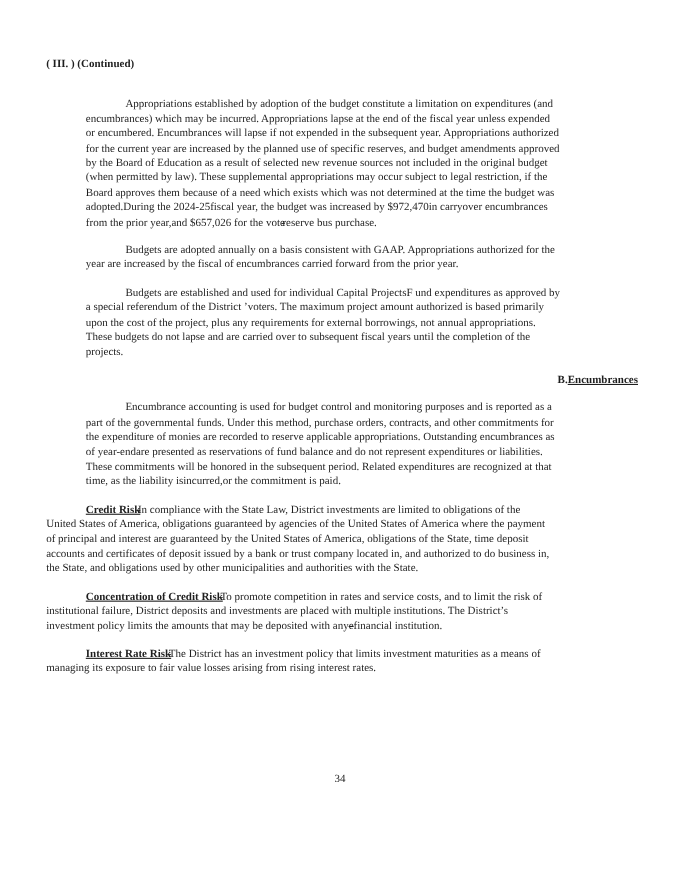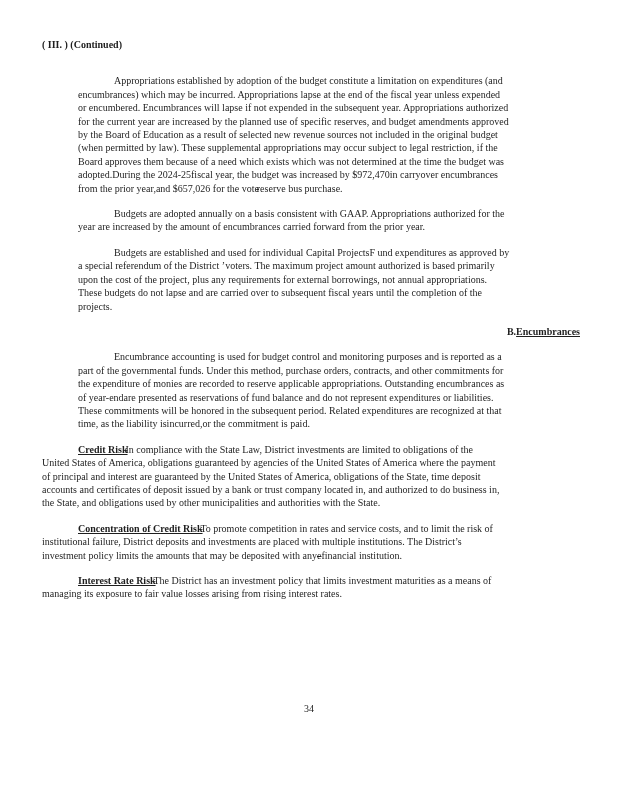--- a/index.html
+++ b/index.html
@@ -3,21 +3,21 @@
 <meta charset="utf-8">
 <style>
   html, body { margin: 0; padding: 0; background: #ffffff; }
   .page {
     position: relative;
     width: 618px;
     height: 744px;
     margin: 0 auto;
     background: #ffffff;
     box-sizing: border-box;
-    padding: 38px 38px 0 42px;
+    padding: 52px 38px 0 42px;
     font-family: "Liberation Serif", "DejaVu Serif", serif;
     font-size: 10px;
     line-height: 13.4px;
     color: #1e1e1e;
     overflow: hidden;
   }
   .doc-header { font-weight: bold; white-space: pre; }
   p.doc {
     margin: 12px 0 0 0;
     white-space: pre;
@@ -53,21 +53,21 @@
       <p class="doc first-para"><span>Appropriations established by adoption of the budget constitute a limitation on expenditures (and
 encumbrances) which may be incurred. Appropriations lapse at the end of the fiscal year unless expended
 or encumbered. Encumbrances will lapse if not expended in the subsequent year. Appropriations authorized
 for the current year are increased by the planned use of specific reserves, and budget amendments approved
 by the Board of Education as a result of selected new revenue sources not included in the original budget
 (when permitted by law). These supplemental appropriations may occur subject to legal restriction, if the
 Board approves them because of a need which exists which was not determined at the time the budget was
 adopted.During the 2024-25fiscal year, the budget was increased by $972,470in carryover encumbrances
 from the prior year,and $657,026 for the vote</span><span class="dash">-</span><span>reserve bus purchase.</span></p>
       <p class="doc">Budgets are adopted annually on a basis consistent with GAAP. Appropriations authorized for the
-year are increased by the amount of encumbrances carried forward from the prior year.</p>
+year are increased by the fiscal of encumbrances carried forward from the prior year.</p>
       <p class="doc">Budgets are established and used for individual Capital ProjectsF und expenditures as approved by
 a special referendum of the District ’voters. The maximum project amount authorized is based primarily
 upon the cost of the project, plus any requirements for external borrowings, not annual appropriations.
 These budgets do not lapse and are carried over to subsequent fiscal years until the completion of the
 projects.</p>
     </div>
 
     <div class="sub-heading"><span class="sub-label">B.</span><span class="hd">Encumbrances</span></div>
 
     <div class="block-indent">

